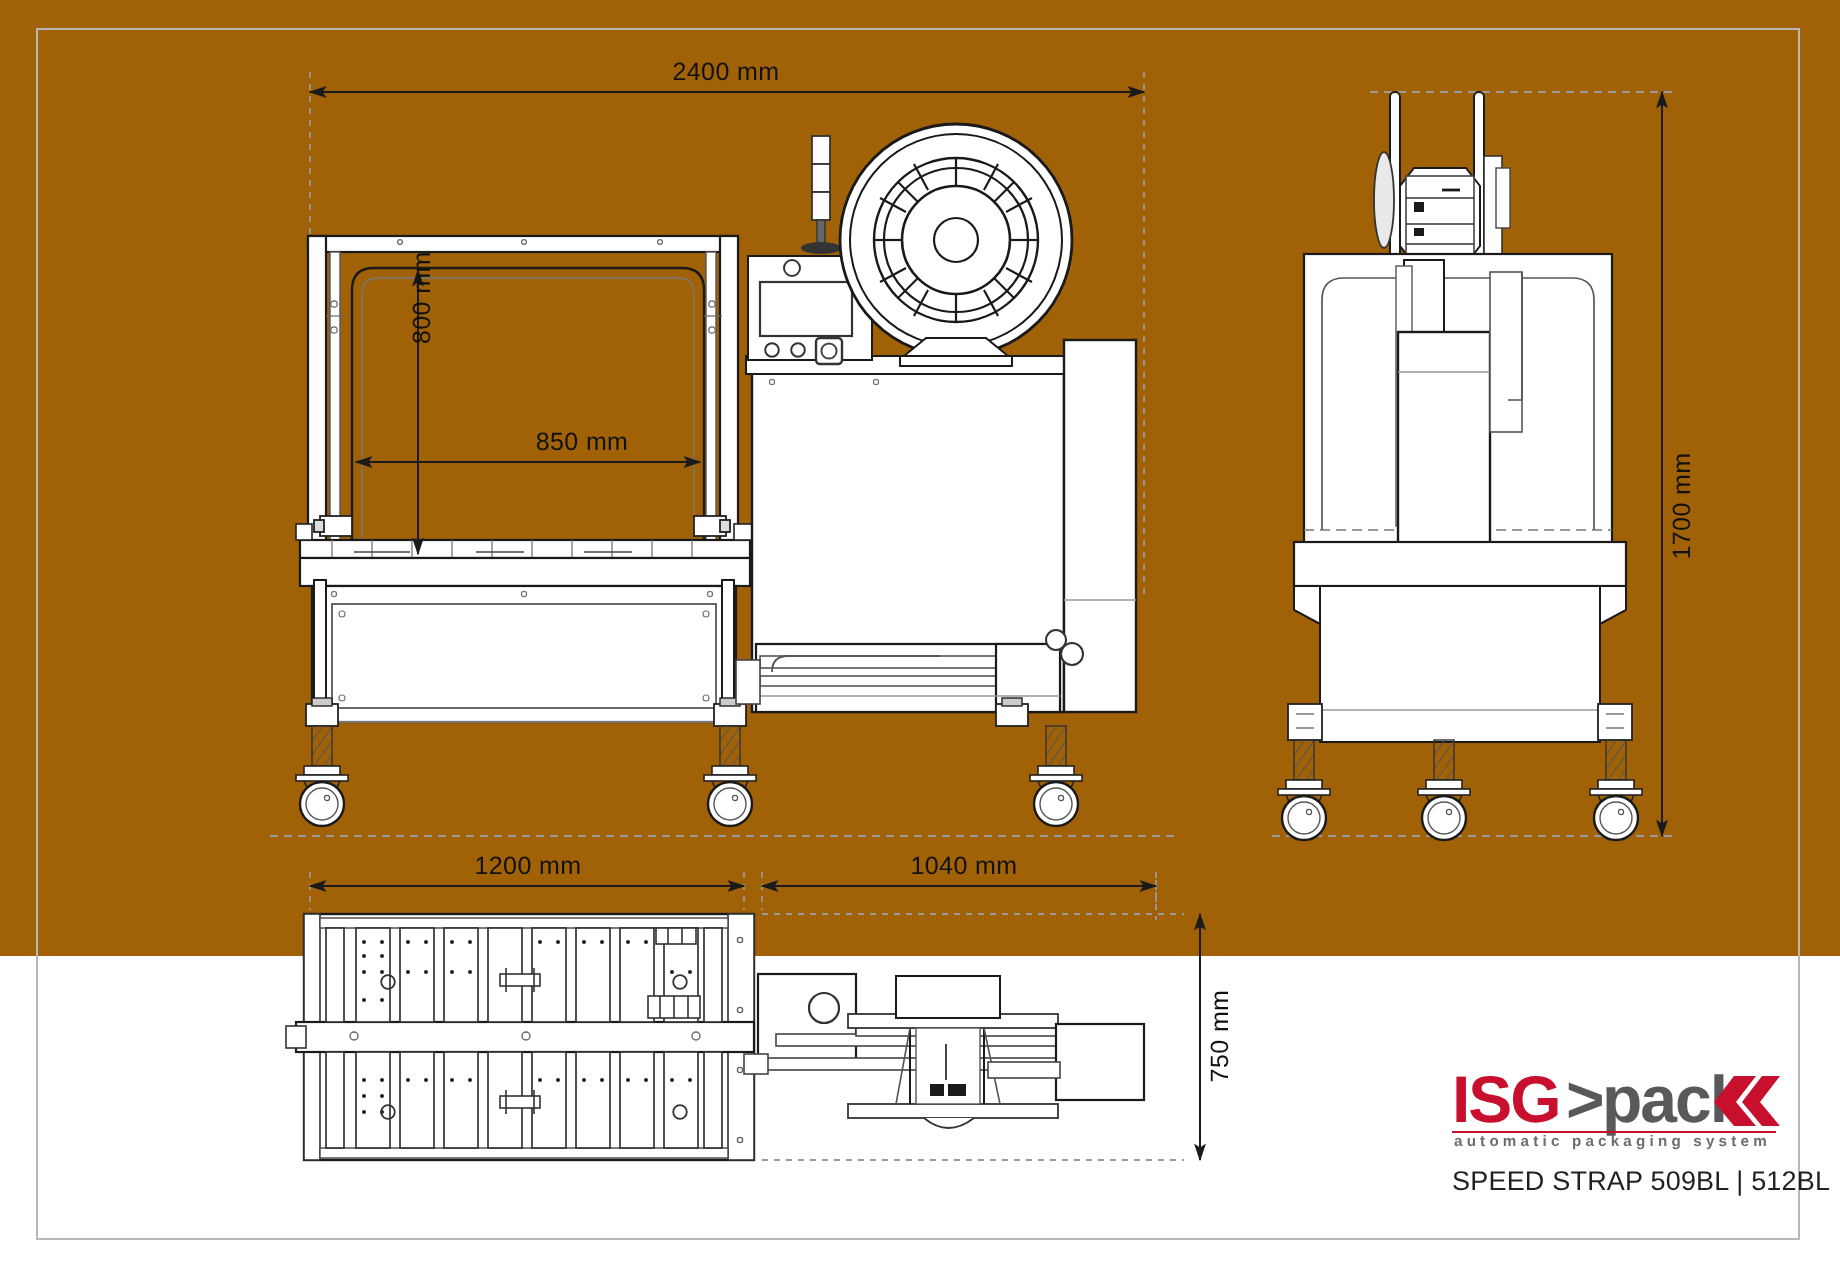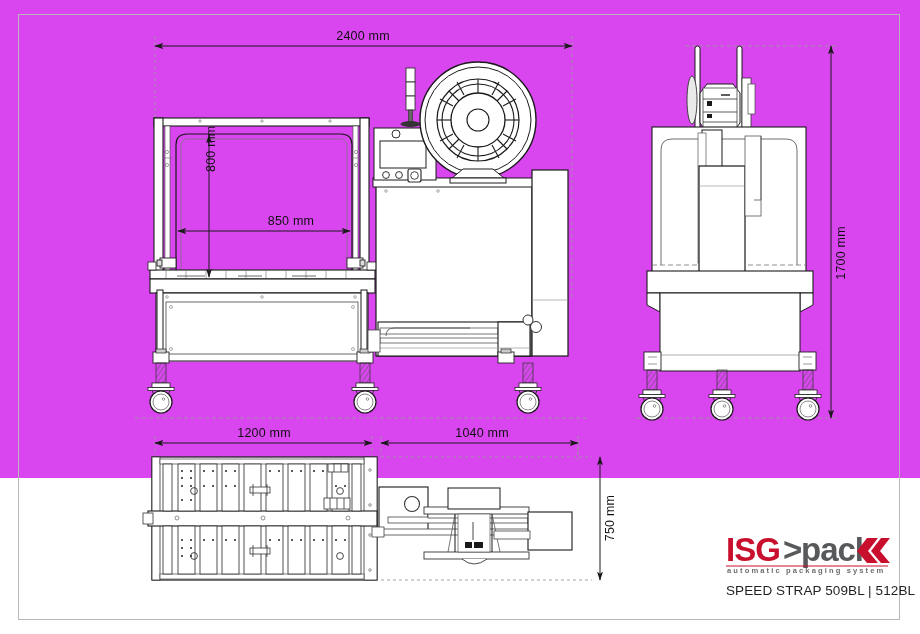--- a/index.html
+++ b/index.html
@@ -1,18 +1,18 @@
 <!DOCTYPE html>
 <html><head>
 <meta charset="utf-8">
 <style>
   html,body{margin:0;padding:0;background:#ffffff;}
   body{width:920px;height:634px;overflow:hidden;
        font-family:"Liberation Sans","DejaVu Sans",sans-serif;}
-  #sheet{position:relative;width:920px;height:478px;background:#d946ef;}
+  #sheet{position:relative;width:920px;height:478px;background:#a16207;}
   #frame{position:absolute;left:18px;top:14px;width:882px;height:606px;
          border:1.4px solid #b8b8b8;box-sizing:border-box;}
   svg{position:absolute;left:0;top:0;}
   .dimtxt{font-family:"Liberation Sans","DejaVu Sans",sans-serif;
           font-size:12.5px;fill:#111;letter-spacing:.2px;}
   .logo-isg{font-family:"Liberation Sans","DejaVu Sans",sans-serif;
             font-size:33px;font-weight:bold;fill:#c8102e;letter-spacing:-1px;}
   .logo-pack{font-family:"Liberation Sans","DejaVu Sans",sans-serif;
              font-size:33px;font-weight:bold;fill:#58595b;letter-spacing:-1px;}
   .logo-sub{font-family:"Liberation Sans","DejaVu Sans",sans-serif;

